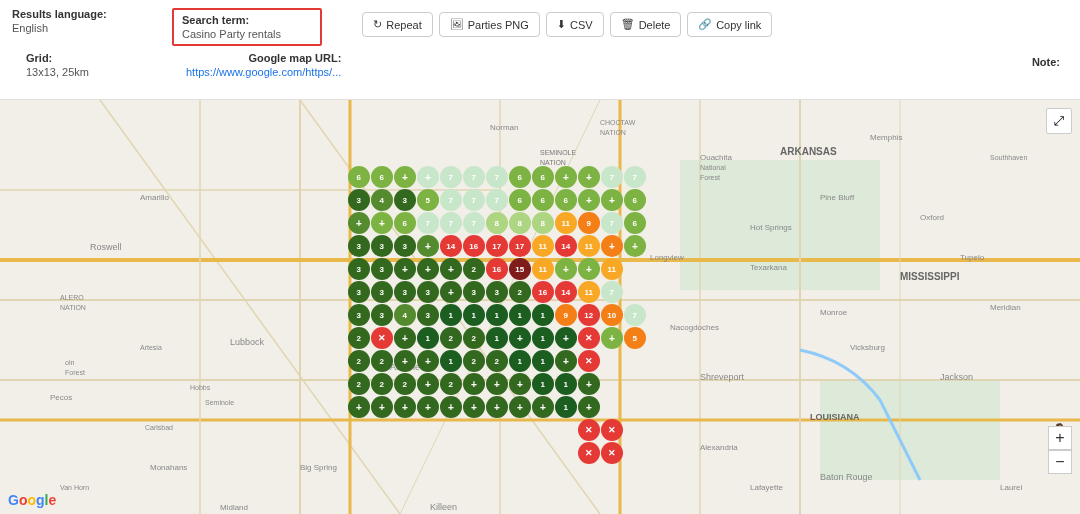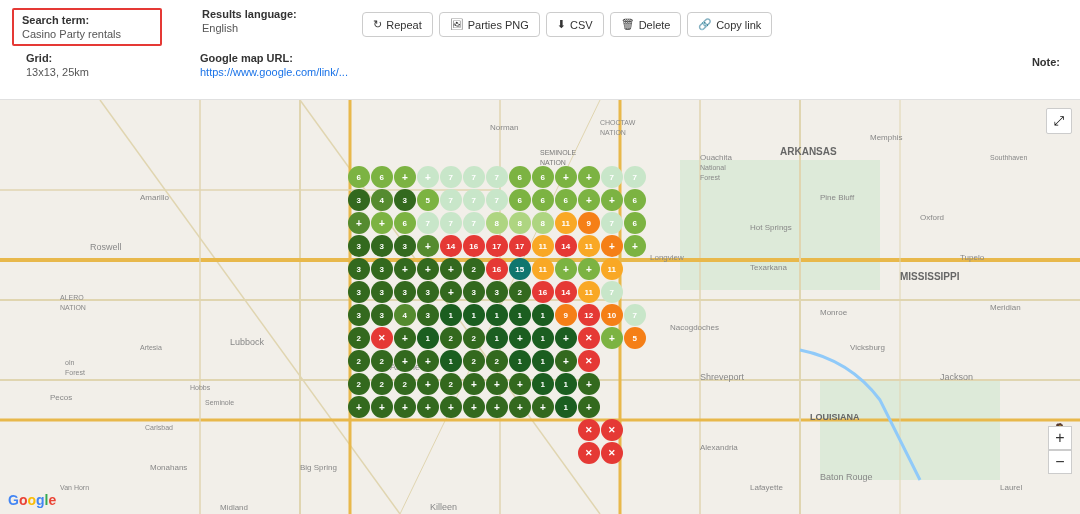--- a/index.html
+++ b/index.html
@@ -268,28 +268,28 @@
 </head>
 <body>
 
 <div>
 
   <div class="top-bar">
     <div class="info-section">
       <div class="info-row">
 
 
+        <div class="info-block">
+          <div class="info-label">Results language:</div>
+          <div class="info-value">English</div>
+        </div>
+
         <div class="info-block search-term-block">
           <div class="info-label">Search term:</div>
           <div class="info-value">Casino Party rentals</div>
-        </div>
-
-        <div class="info-block">
-          <div class="info-label">Results language:</div>
-          <div class="info-value">English</div>
         </div>
 
 
         <div class="action-buttons">
           <button class="action-btn">
             <span class="btn-icon">↻</span>
             <span>Repeat</span>
           </button>
           <button class="action-btn">
             <span class="btn-icon">🖼</span>
@@ -311,23 +311,23 @@
       </div>
 
       <div class="info-row">
 
 
         <div class="info-block" style="margin-left: 14px;">
           <div class="info-label">Grid:</div>
           <div class="info-value">13x13, 25km</div>
         </div>
 
-        <div class="info-block" style="margin-left: 14px;">
+        <div class="info-block" style=" align-items: flex-end;">
           <div class="info-label">Google map URL:</div>
-          <a class="info-value link" href="#">https://www.google.com/link/...</a>
+          <a class="info-value link" href="#">https://www.google.com/https/...</a>
         </div>
 
         <div class="note-section" style="margin-left: auto; align-self: flex-start;">
           <span>Note:</span>
         </div>
       </div>
     </div>
   </div>
 
   <div class="map-container">
@@ -483,21 +483,21 @@
         <div class="grid-cell" style="background-color: rgb(249, 168, 37);">11</div>
         <div class="grid-cell" style="background-color: rgb(245, 127, 23); font-size: 10px;">+</div>
         <div class="grid-cell" style="background-color: rgb(124, 179, 66); font-size: 10px;">+</div>
         <div class="grid-cell" style="background-color: rgb(51, 105, 30);">3</div>
         <div class="grid-cell" style="background-color: rgb(51, 105, 30);">3</div>
         <div class="grid-cell" style="background-color: rgb(51, 105, 30); font-size: 10px;">+</div>
         <div class="grid-cell" style="background-color: rgb(51, 105, 30); font-size: 10px;">+</div>
         <div class="grid-cell" style="background-color: rgb(51, 105, 30); font-size: 10px;">+</div>
         <div class="grid-cell" style="background-color: rgb(51, 105, 30);">2</div>
         <div class="grid-cell" style="background-color: rgb(229, 57, 53);">16</div>
-        <div class="grid-cell" style="background-color: #0f766e;">15</div>
+        <div class="grid-cell" style="background-color: #7f1d1d;">15</div>
         <div class="grid-cell" style="background-color: rgb(249, 168, 37);">11</div>
         <div class="grid-cell" style="background-color: rgb(124, 179, 66); font-size: 10px;">+</div>
         <div class="grid-cell" style="background-color: rgb(124, 179, 66); font-size: 10px;">+</div>
         <div class="grid-cell" style="background-color: rgb(249, 168, 37);">11</div>
         <div class="grid-cell" style="background-color: transparent;"></div>
         <div class="grid-cell" style="background-color: rgb(51, 105, 30);">3</div>
         <div class="grid-cell" style="background-color: rgb(51, 105, 30);">3</div>
         <div class="grid-cell" style="background-color: rgb(51, 105, 30);">3</div>
         <div class="grid-cell" style="background-color: rgb(51, 105, 30);">3</div>
         <div class="grid-cell" style="background-color: rgb(51, 105, 30); font-size: 10px;">+</div>

